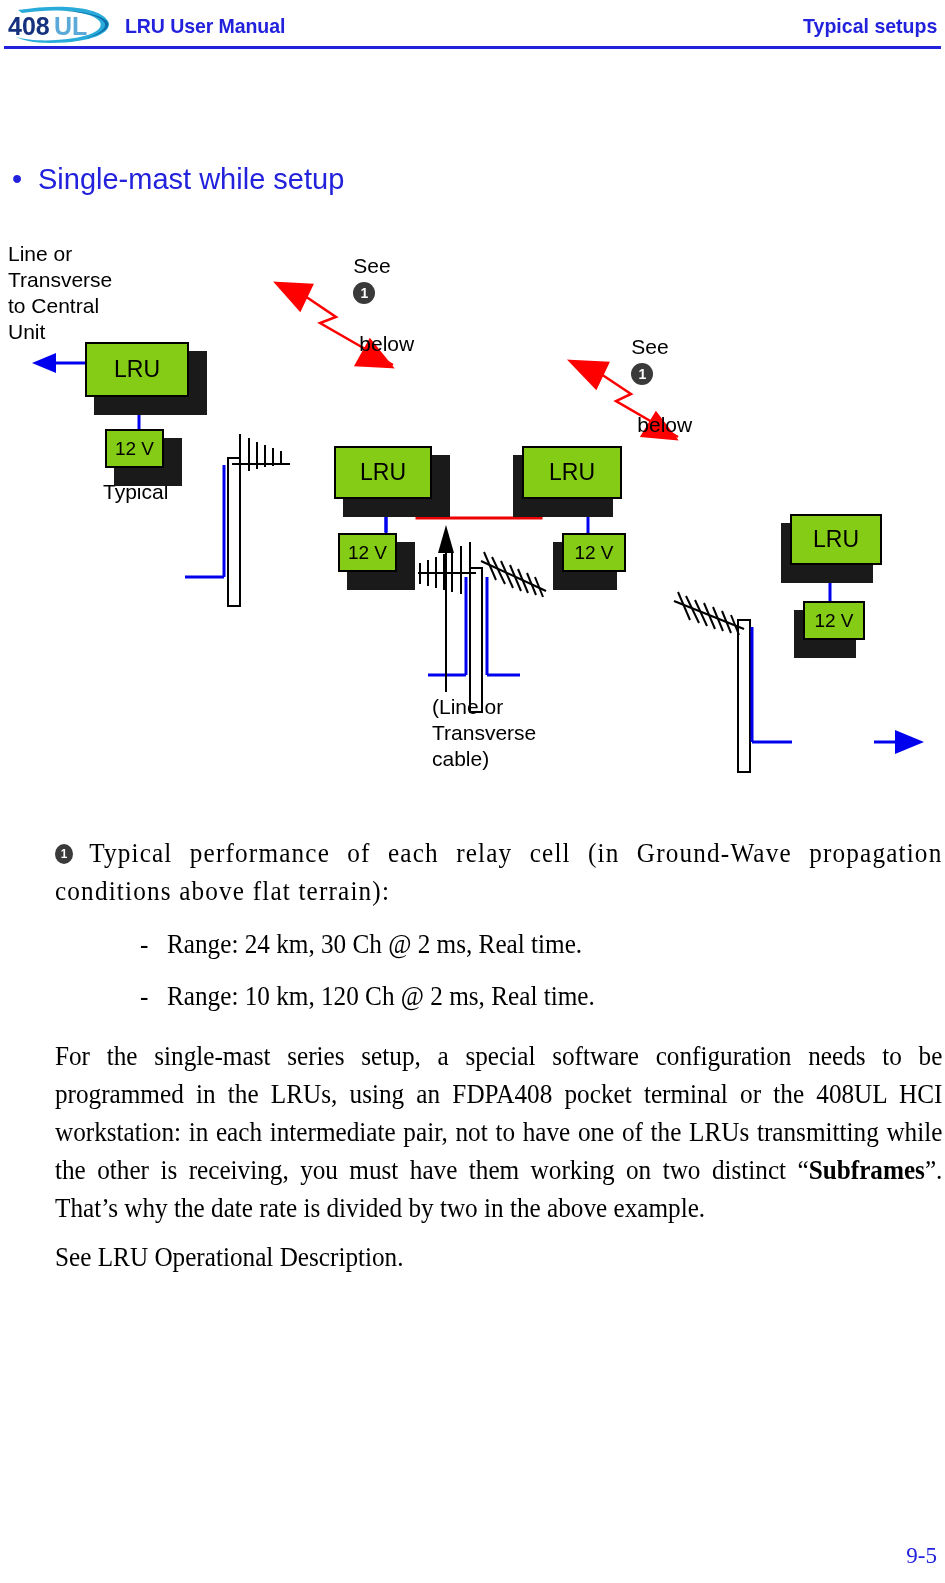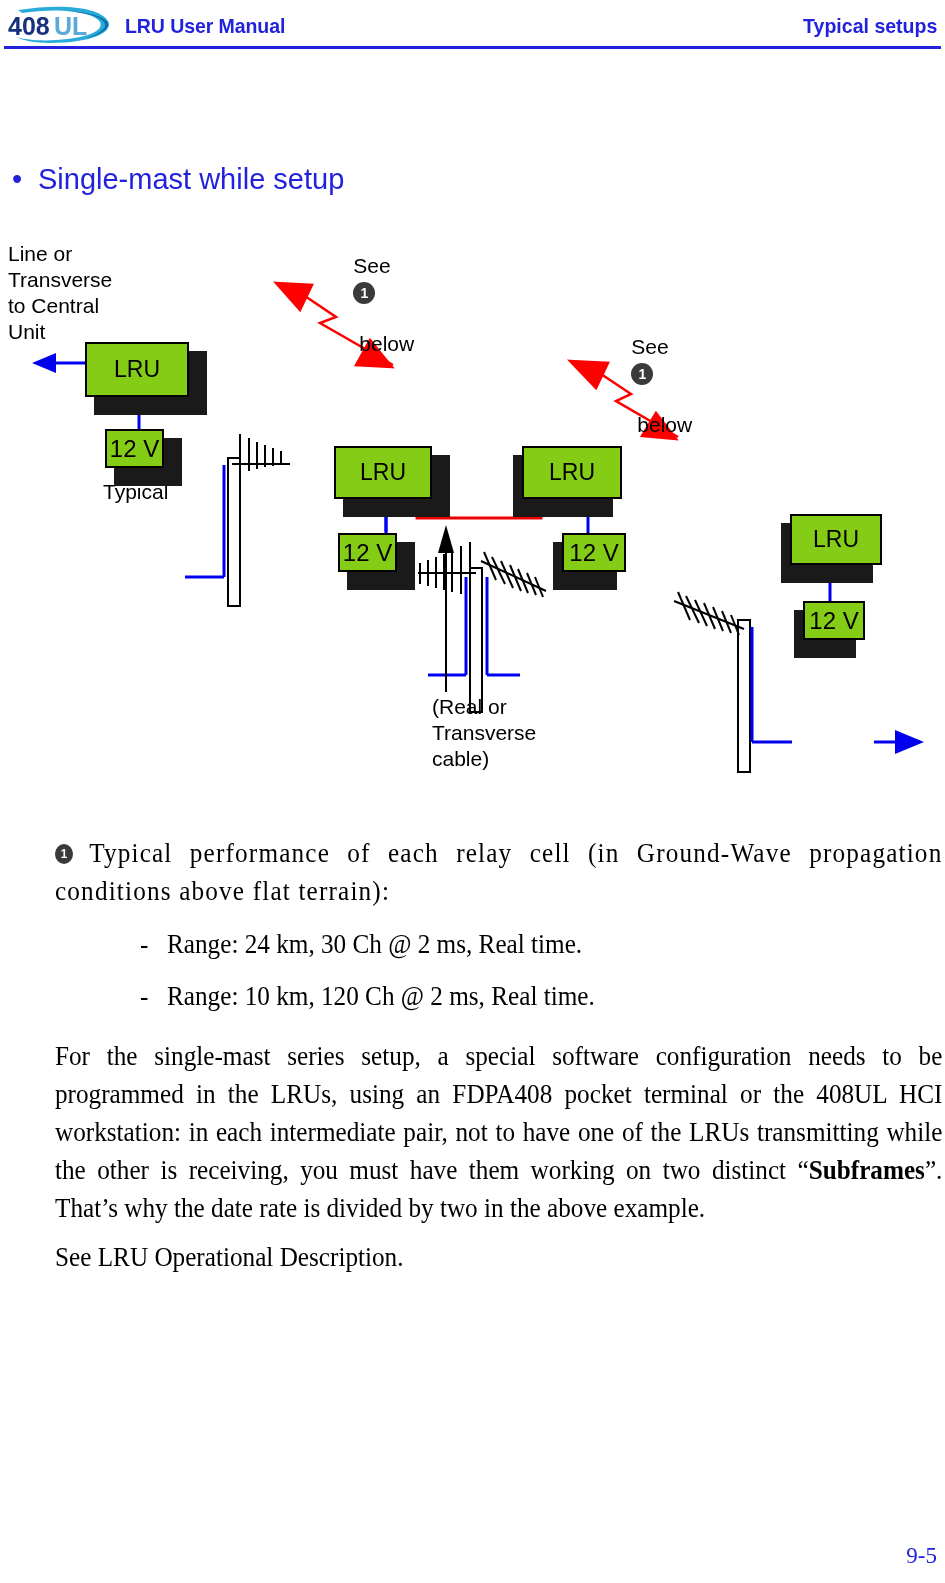--- a/index.html
+++ b/index.html
@@ -103,21 +103,21 @@
     background: #84cc16;
     border: 2px solid #000000;
     box-sizing: border-box;
     display: flex;
     align-items: center;
     justify-content: center;
     font-family: "Liberation Sans", sans-serif;
     color: #000000;
   }
   .unit.lru .face { font-size: 23px; }
-  .unit.batt .face { font-size: 24px; }
+  .unit.batt .face { font-size: 19px; }
 
   
   .sh-br .shadow { left: 9px; top: 9px; }
   .sh-br .face   { left: 0; top: 0; right: 9px; bottom: 9px; }
   .sh-bl .shadow { left: -9px; top: 9px; }
   .sh-bl .face   { left: 0; top: 0; right: 0; bottom: 9px; width: calc(100% - 0px); }
 
   
   .badge1 {
     display: inline-block;
@@ -312,21 +312,21 @@
     <span class="badge1">1</span><br>
     <span style="margin-left:6px">below</span>
   </div>
 
   <div class="dlabel" style="left:608px; top:103px;">
     <span>See</span>
     <span class="badge1">1</span><br>
     <span style="margin-left:6px">below</span>
   </div>
 
-  <div class="dlabel" style="left:432px; top:489px;">(Real or
+  <div class="dlabel" style="left:432px; top:489px;">(Line or
 Transverse
 cable)</div>
 
   <div class="unit lru sh-br" style="left:85px; top:137px; width:113px; height:64px;">
     <div class="shadow"></div>
     <div class="face">LRU</div>
   </div>
 
   <div class="unit batt sh-br" style="left:105px; top:224px; width:68px; height:48px;">
     <div class="shadow"></div>

